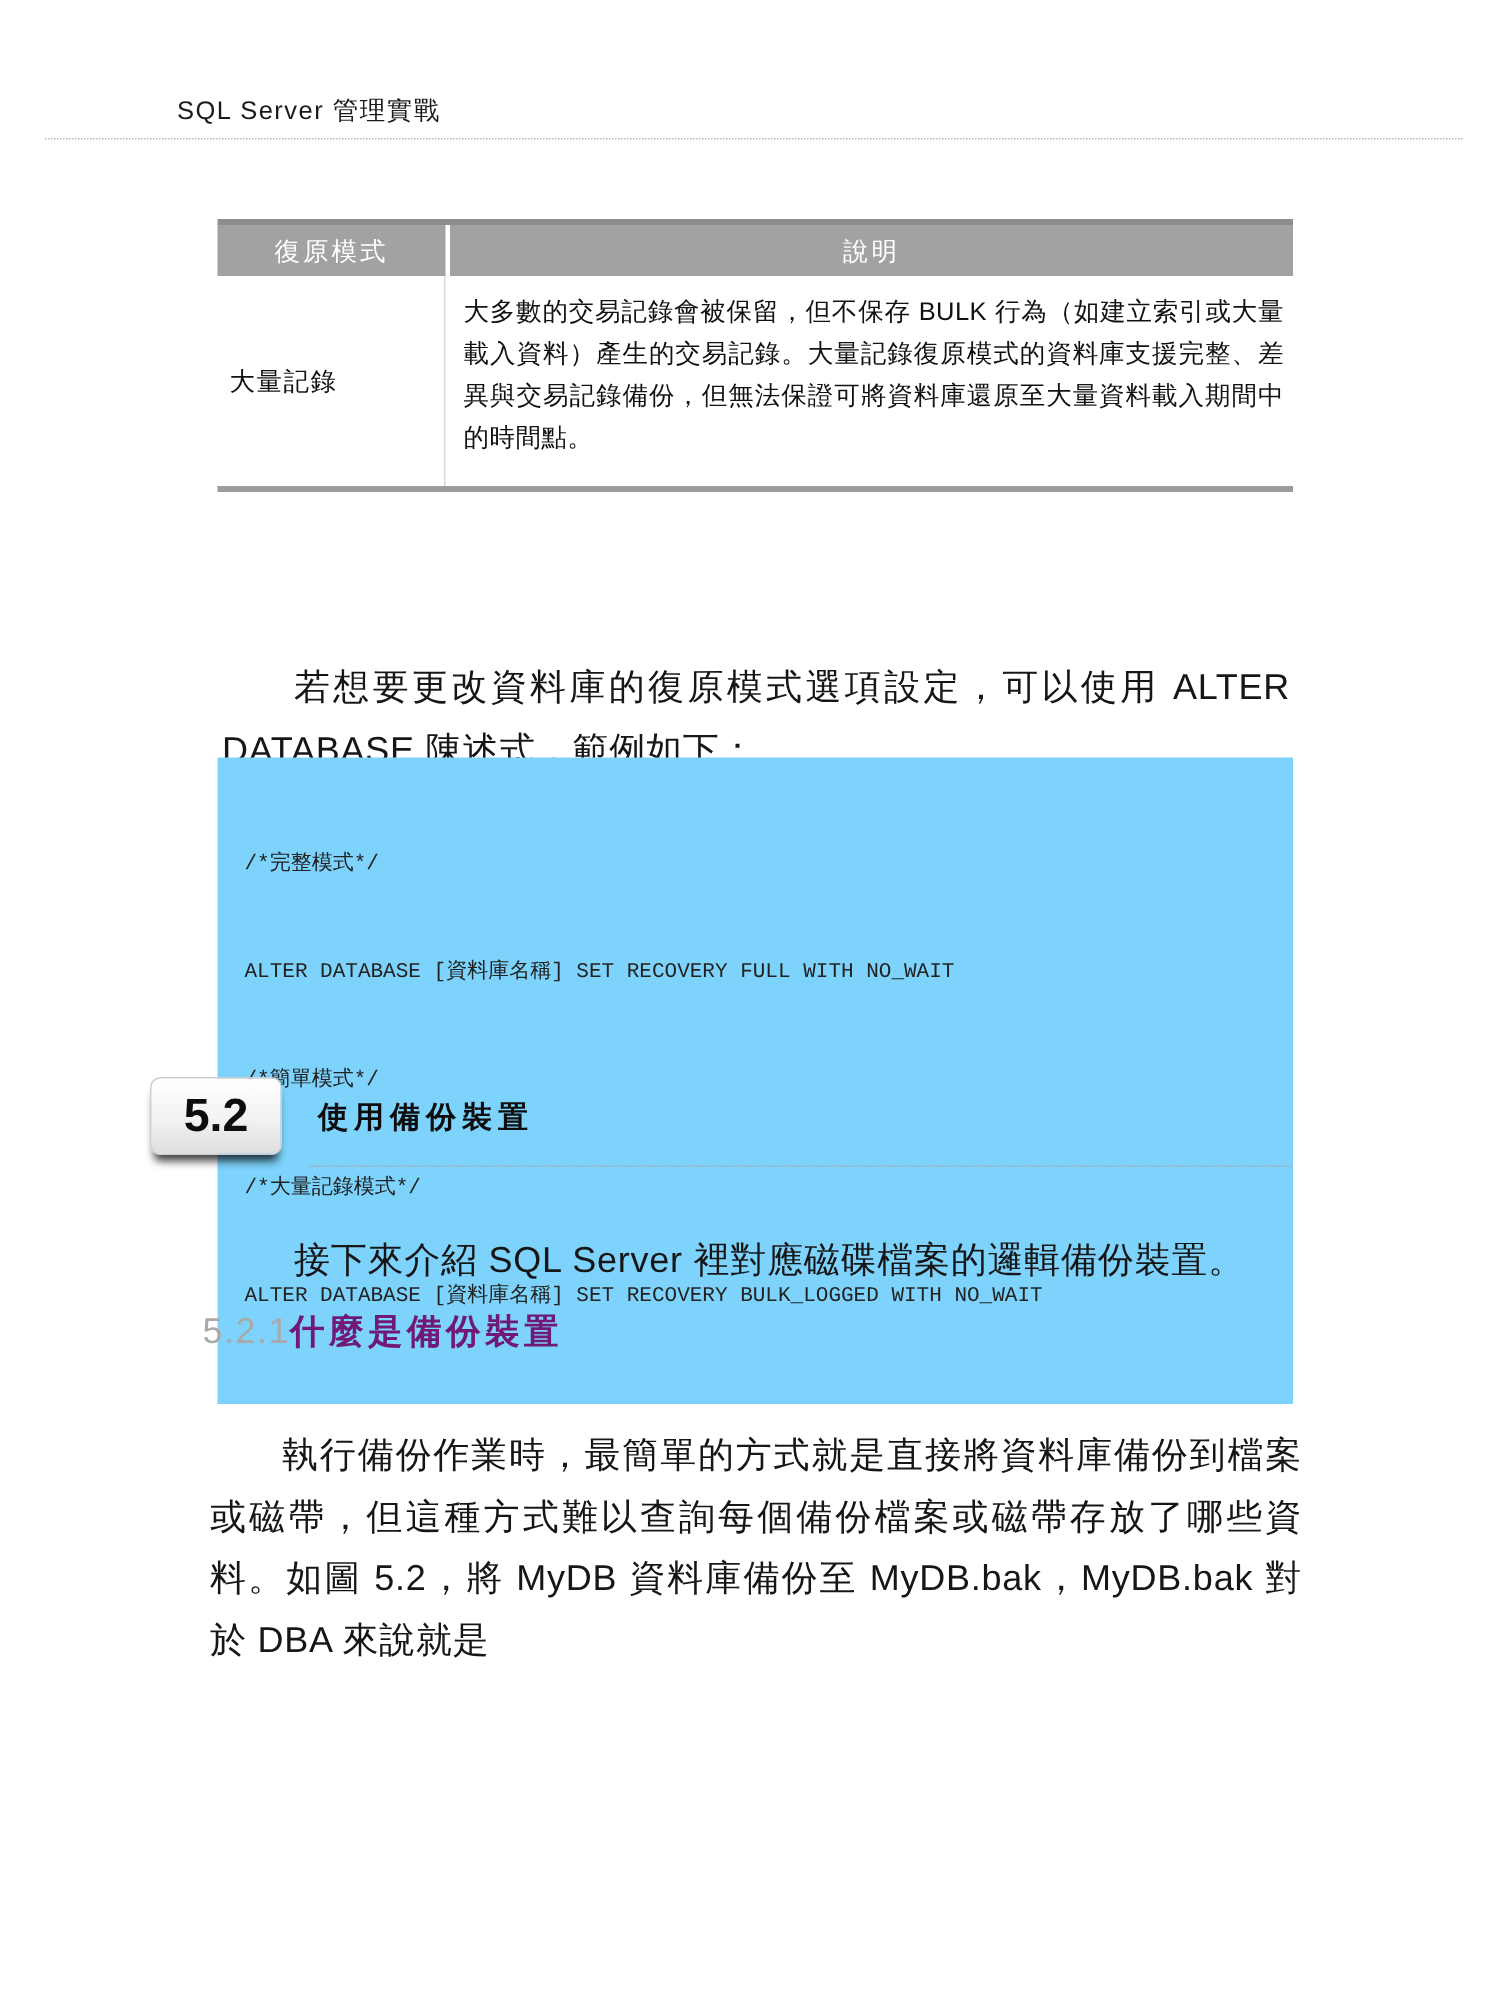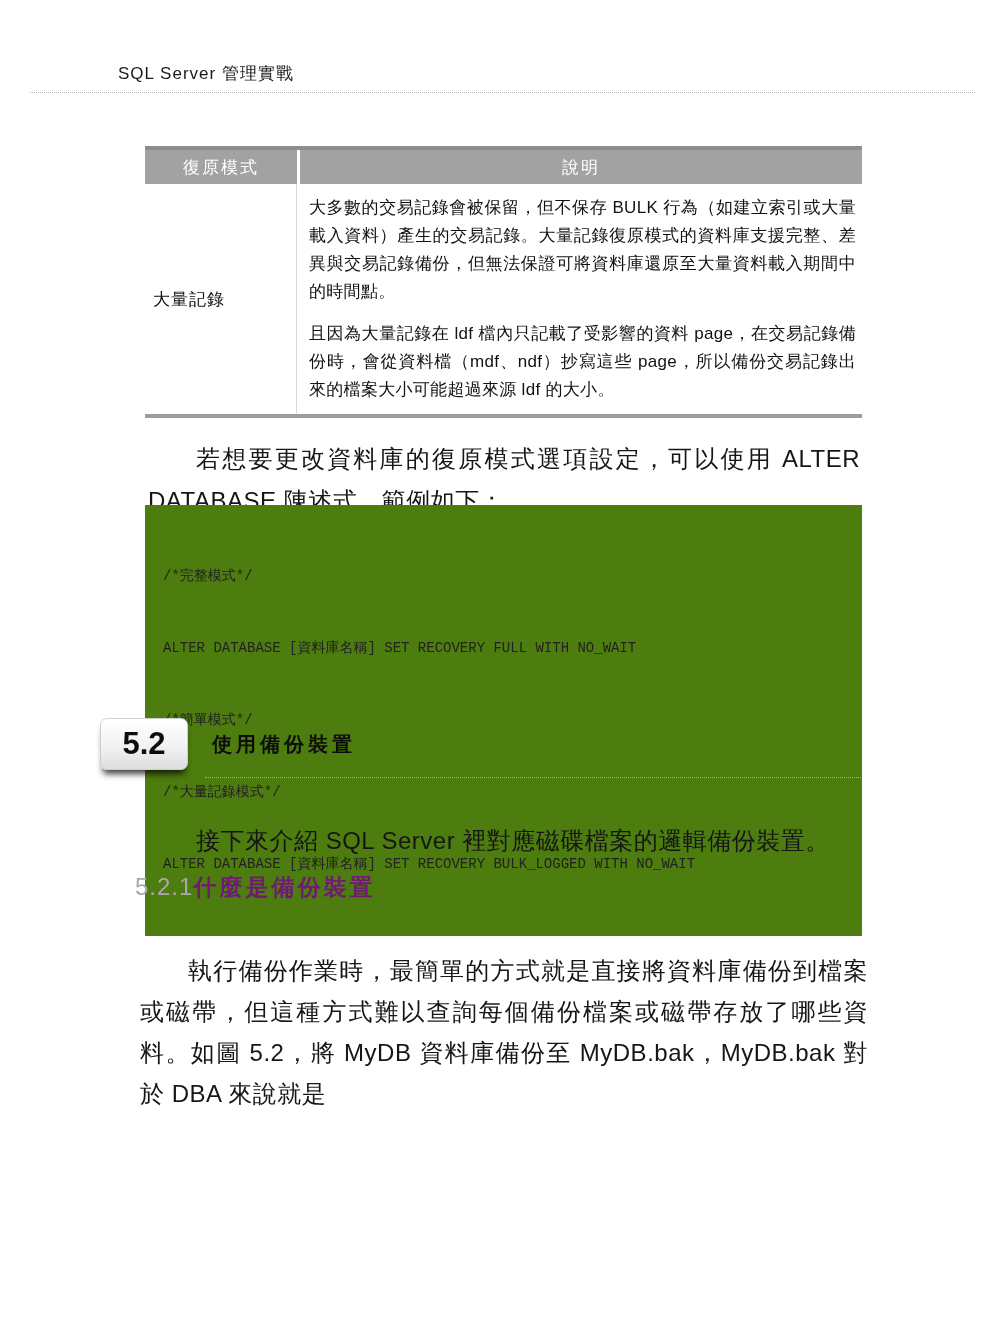--- a/index.html
+++ b/index.html
@@ -56,21 +56,21 @@
     position:absolute; left:148px; width:712px;
     font-size:24px; line-height:42px; letter-spacing:0.5px;
     text-align:justify; color:#161616;
   }
   .indent{text-indent:2em;}
   .para-alter{top:414px;}
   
   .code{
     position:absolute; left:145px; top:505px; width:717px;
     box-sizing:border-box;
-    background:#4d7c0f;
+    background:#7dd3fc;
     padding:11px 18px 12px;
     font-family:"Liberation Mono","DejaVu Sans Mono",monospace;
     font-size:14px; line-height:24px; color:#222;
     white-space:pre;
   }
   
   .sec-head{
     position:absolute; left:100px; top:718px; width:762px;
     display:flex; align-items:center;
   }
@@ -127,21 +127,20 @@
 
   <div class="tbl">
     <div class="tbl-head">
       <div class="th th-mode">復原模式</div>
       <div class="th th-desc">說明</div>
     </div>
     <div class="tbl-body">
       <div class="td-mode">大量記錄</div>
       <div class="td-desc">
         <p>大多數的交易記錄會被保留，但不保存 BULK 行為（如建立索引或大量載入資料）產生的交易記錄。大量記錄復原模式的資料庫支援完整、差異與交易記錄備份，但無法保證可將資料庫還原至大量資料載入期間中的時間點。</p>
-        <p>且因為大量記錄在 ldf 檔內只記載了受影響的資料 page，在交易記錄備份時，會從資料檔（mdf、ndf）抄寫這些 page，所以備份交易記錄出來的檔案大小可能超過來源 ldf 的大小。</p>
       </div>
     </div>
   </div>
 
   <p class="para indent para-alter">若想要更改資料庫的復原模式選項設定，可以使用 ALTER DATABASE 陳述式，範例如下：</p>
 
   <div class="code">
     <div>/*完整模式*/</div>
     <div>ALTER DATABASE [資料庫名稱] SET RECOVERY FULL WITH NO_WAIT</div>
     <div>/*簡單模式*/</div>

